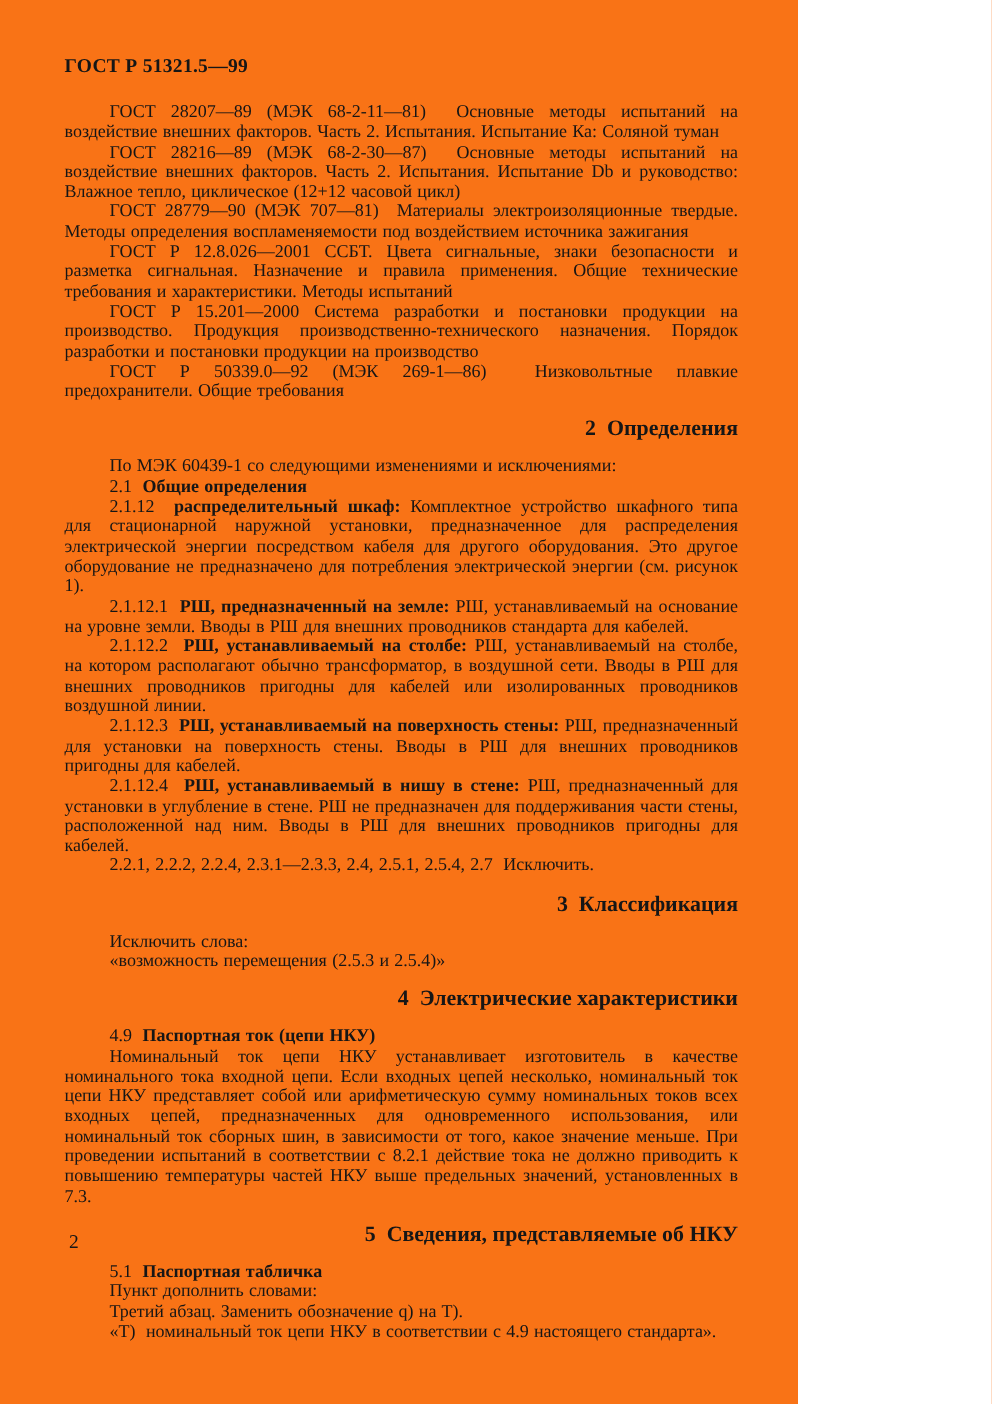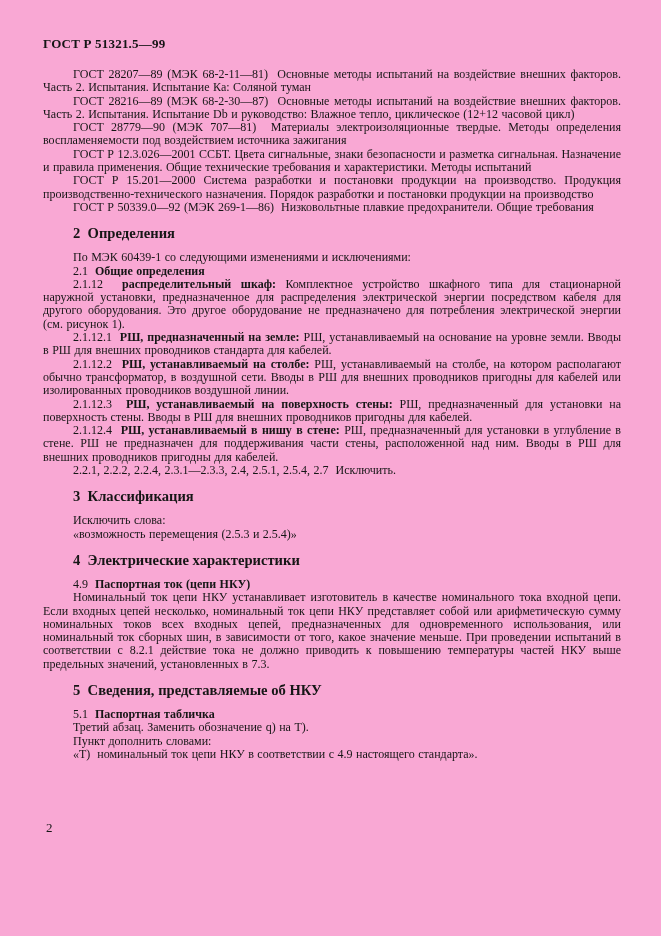--- a/index.html
+++ b/index.html
@@ -1,20 +1,20 @@
 <!DOCTYPE html>
 <html lang="ru"><head>
 <meta charset="utf-8">
 <style>
   html, body { margin: 0; padding: 0; background: #ffffff; }
   .page {
     position: relative;
-    width: 661px;
+    width: 532px;
     height: 936px;
-    background: #f9a8d4;
+    background: #f97316;
     box-sizing: border-box;
     padding: 36px 40px 0 43px;
     overflow: hidden;
     font-family: "Liberation Serif", "DejaVu Serif", serif;
     color: #161616;
   }
   .doc-header {
     font-size: 13px;
     font-weight: bold;
     margin: 0 0 16px 0;
@@ -29,58 +29,58 @@
     text-indent: 30px;
     word-spacing: 0.5px;
   }
   .para .run.b { font-weight: bold; }
   .sec-heading {
     font-size: 14.6px;
     line-height: 16px;
     font-weight: bold;
     margin: 11px 0 10px 0;
     padding-left: 30px;
-    text-align: left;
+    text-align: right;
   }
   .page-number {
     position: absolute;
     left: 46px;
     top: 820px;
     font-size: 13px;
   }
 </style>
 </head>
 <body>
 
 <div class="page">
   <div class="doc-header">ГОСТ Р 51321.5—99</div>
 
   <div class="doc-body">
       <p class="para"><span class="run">ГОСТ 28207—89 (МЭК 68-2-11—81)&nbsp; Основные методы испытаний на воздействие внешних факторов. Часть 2. Испытания. Испытание Ка: Соляной туман</span></p>
       <p class="para"><span class="run">ГОСТ 28216—89 (МЭК 68-2-30—87)&nbsp; Основные методы испытаний на воздействие внешних факторов. Часть 2. Испытания. Испытание Db и руководство: Влажное тепло, циклическое (12+12 часовой цикл)</span></p>
       <p class="para"><span class="run">ГОСТ 28779—90 (МЭК 707—81)&nbsp; Материалы электроизоляционные твердые. Методы определения воспламеняемости под воздействием источника зажигания</span></p>
-      <p class="para"><span class="run">ГОСТ Р 12.3.026—2001 ССБТ. Цвета сигнальные, знаки безопасности и разметка сигнальная. Назначение и правила применения. Общие технические требования и характеристики. Методы испытаний</span></p>
+      <p class="para"><span class="run">ГОСТ Р 12.8.026—2001 ССБТ. Цвета сигнальные, знаки безопасности и разметка сигнальная. Назначение и правила применения. Общие технические требования и характеристики. Методы испытаний</span></p>
       <p class="para"><span class="run">ГОСТ Р 15.201—2000 Система разработки и постановки продукции на производство. Продукция производственно-технического назначения. Порядок разработки и постановки продукции на производство</span></p>
       <p class="para"><span class="run">ГОСТ Р 50339.0—92 (МЭК 269-1—86)&nbsp; Низковольтные плавкие предохранители. Общие требования</span></p>
       <h2 class="sec-heading">2&nbsp; Определения</h2>
       <p class="para"><span class="run">По МЭК 60439-1 со следующими изменениями и исключениями:</span></p>
       <p class="para"><span class="run">2.1&nbsp; </span><span class="run b">Общие определения</span></p>
       <p class="para"><span class="run">2.1.12&nbsp; </span><span class="run b">распределительный шкаф:</span><span class="run"> Комплектное устройство шкафного типа для стационарной наружной установки, предназначенное для распределения электрической энергии посредством кабеля для другого оборудования. Это другое оборудование не предназначено для потребления электрической энергии (см. рисунок 1).</span></p>
       <p class="para"><span class="run">2.1.12.1&nbsp; </span><span class="run b">РШ, предназначенный на земле:</span><span class="run"> РШ, устанавливаемый на основание на уровне земли. Вводы в РШ для внешних проводников стандарта для кабелей.</span></p>
       <p class="para"><span class="run">2.1.12.2&nbsp; </span><span class="run b">РШ, устанавливаемый на столбе:</span><span class="run"> РШ, устанавливаемый на столбе, на котором располагают обычно трансформатор, в воздушной сети. Вводы в РШ для внешних проводников пригодны для кабелей или изолированных проводников воздушной линии.</span></p>
       <p class="para"><span class="run">2.1.12.3&nbsp; </span><span class="run b">РШ, устанавливаемый на поверхность стены:</span><span class="run"> РШ, предназначенный для установки на поверхность стены. Вводы в РШ для внешних проводников пригодны для кабелей.</span></p>
       <p class="para"><span class="run">2.1.12.4&nbsp; </span><span class="run b">РШ, устанавливаемый в нишу в стене:</span><span class="run"> РШ, предназначенный для установки в углубление в стене. РШ не предназначен для поддерживания части стены, расположенной над ним. Вводы в РШ для внешних проводников пригодны для кабелей.</span></p>
       <p class="para"><span class="run">2.2.1, 2.2.2, 2.2.4, 2.3.1—2.3.3, 2.4, 2.5.1, 2.5.4, 2.7&nbsp; Исключить.</span></p>
       <h2 class="sec-heading">3&nbsp; Классификация</h2>
       <p class="para"><span class="run">Исключить слова:</span></p>
       <p class="para"><span class="run">«возможность перемещения (2.5.3 и 2.5.4)»</span></p>
       <h2 class="sec-heading">4&nbsp; Электрические характеристики</h2>
       <p class="para"><span class="run">4.9&nbsp; </span><span class="run b">Паспортная ток (цепи НКУ)</span></p>
       <p class="para"><span class="run">Номинальный ток цепи НКУ устанавливает изготовитель в качестве номинального тока входной цепи. Если входных цепей несколько, номинальный ток цепи НКУ представляет собой или арифметическую сумму номинальных токов всех входных цепей, предназначенных для одновременного использования, или номинальный ток сборных шин, в зависимости от того, какое значение меньше. При проведении испытаний в соответствии с 8.2.1 действие тока не должно приводить к повышению температуры частей НКУ выше предельных значений, установленных в 7.3.</span></p>
       <h2 class="sec-heading">5&nbsp; Сведения, представляемые об НКУ</h2>
       <p class="para"><span class="run">5.1&nbsp; </span><span class="run b">Паспортная табличка</span></p>
+      <p class="para"><span class="run">Пункт дополнить словами:</span></p>
       <p class="para"><span class="run">Третий абзац. Заменить обозначение q) на Т).</span></p>
-      <p class="para"><span class="run">Пункт дополнить словами:</span></p>
       <p class="para"><span class="run">«Т)&nbsp; номинальный ток цепи НКУ в соответствии с 4.9 настоящего стандарта».</span></p>
     </div>
 
   <div class="page-number">2</div>
 </div>
 
 </body></html>

